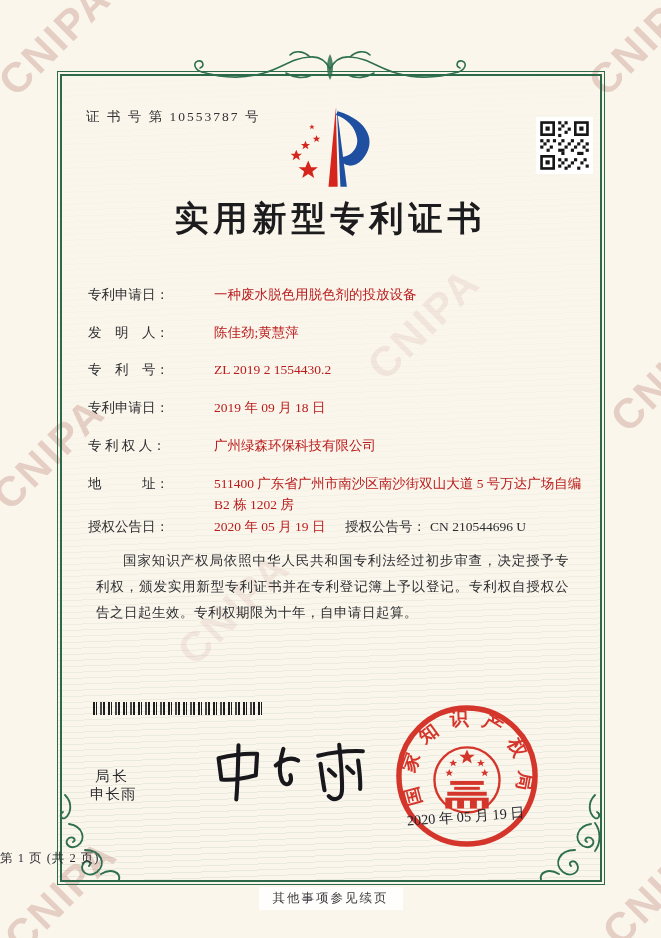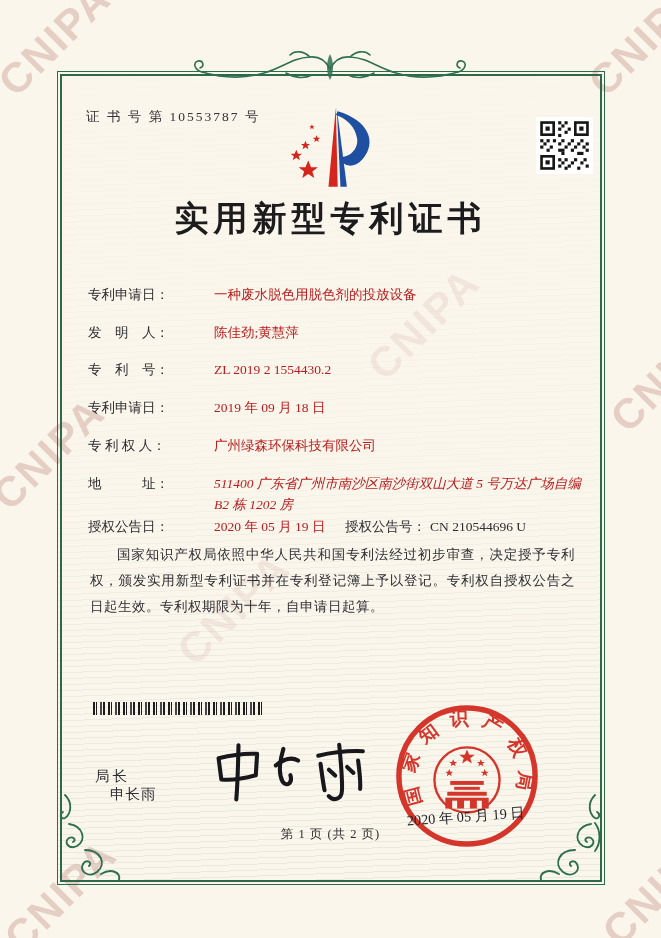--- a/index.html
+++ b/index.html
@@ -25,41 +25,41 @@
   
   .cert-number{position:absolute;left:86px;top:108px;font-size:13.5px;letter-spacing:2px;color:#333236;}
   .logo{position:absolute;left:288px;top:102px;width:92px;height:96px;}
   .qr{position:absolute;left:536px;top:117px;width:57px;height:57px;}
   .title{position:absolute;left:0;top:196px;width:661px;text-align:center;
          font-size:34px;font-weight:bold;letter-spacing:5px;color:#1c1c1e;}
   
   .row{position:absolute;left:88px;font-size:13.5px;line-height:21px;}
   .row .lbl{color:#2d2d30;}
   .row .val{position:absolute;left:90px;top:0;white-space:nowrap;color:#b91c1c;margin-left:36px;}
-  .row .val.wrap{white-space:normal;width:378px;font-style:italic;}
+  .row .val.wrap{white-space:normal;width:378px;}
   .r0{top:284px;} .r1{top:322px;} .r2{top:359px;} .r3{top:397px;}
   .r4{top:435px;} .r5{top:473px;} .r6{top:516px;}
   .grant2{position:absolute;left:257px;top:0;white-space:nowrap;}
   .grant2 .val2{margin-left:4px;margin-top:14px;}
   
   .paras{position:absolute;left:88px;top:540px;width:489px;font-size:13.5px;
          line-height:1.92;text-align:justify;letter-spacing:.5px;color:#2f2f33;}
-  .paras p{margin:2px;text-indent:2em;}
+  .paras p{margin:8px;text-indent:2em;}
   
   .barcode{position:absolute;left:93px;top:702px;width:170px;height:13px;
     background:repeating-linear-gradient(90deg,#1d1d1d 0 2px,transparent 2px 3px,#1d1d1d 3px 4px,
       transparent 4px 7px,#474747 7px 9px,transparent 9px 10px,#1d1d1d 10px 12px,transparent 12px 15px);}
   
   .signer-title{position:absolute;left:95px;top:753px;font-size:14.5px;letter-spacing:3px;margin-top:14px;}
-  .signer-name{position:absolute;left:110px;top:785px;font-size:14.5px;letter-spacing:1px;}
+  .signer-name{position:absolute;left:90px;top:785px;font-size:14.5px;letter-spacing:1px;}
   .signature{position:absolute;left:205px;top:740px;width:178px;height:72px;}
   
   .seal{position:absolute;left:393px;top:702px;width:148px;height:148px;}
   
-  .page-info{position:absolute;left:0;top:826px;width:661px;text-align:center;font-size:12.5px;letter-spacing:1px;}
+  .page-info{position:absolute;left:0;top:850px;width:661px;text-align:left;font-size:12.5px;letter-spacing:1px;}
   .note{position:absolute;left:0;top:887px;width:661px;text-align:center;}
   .note span{display:inline-block;background:rgba(255,255,255,0.85);padding:3px 14px;
              font-size:12.5px;letter-spacing:2px;color:#3a3a3e;}
 </style>
 </head>
 <body>
 
 <div class="page">
 
   <span class="wm" style="left:-14px;top:16px;">CNIPA</span>
@@ -273,14 +273,17 @@
           <rect x="72" y="100" width="6" height="8" fill="#fbf6ec"></rect>
           <rect x="85" y="100" width="5" height="8" fill="#fbf6ec"></rect>
         </g>
       </g>
     </g>
     <text x="74" y="121" text-anchor="middle" font-size="14.5" fill="#23242b" transform="rotate(-4 74 121)" font-family="Liberation Serif, DejaVu Serif, serif">2020 年 05 月 19 日</text>
   </svg>
 
   <div class="page-info">第 1 页 (共 2 页)</div>
 
+  <div class="note">
+    <span>其他事项参见续页</span>
+  </div>
 
 </div>
 
 </body></html>

